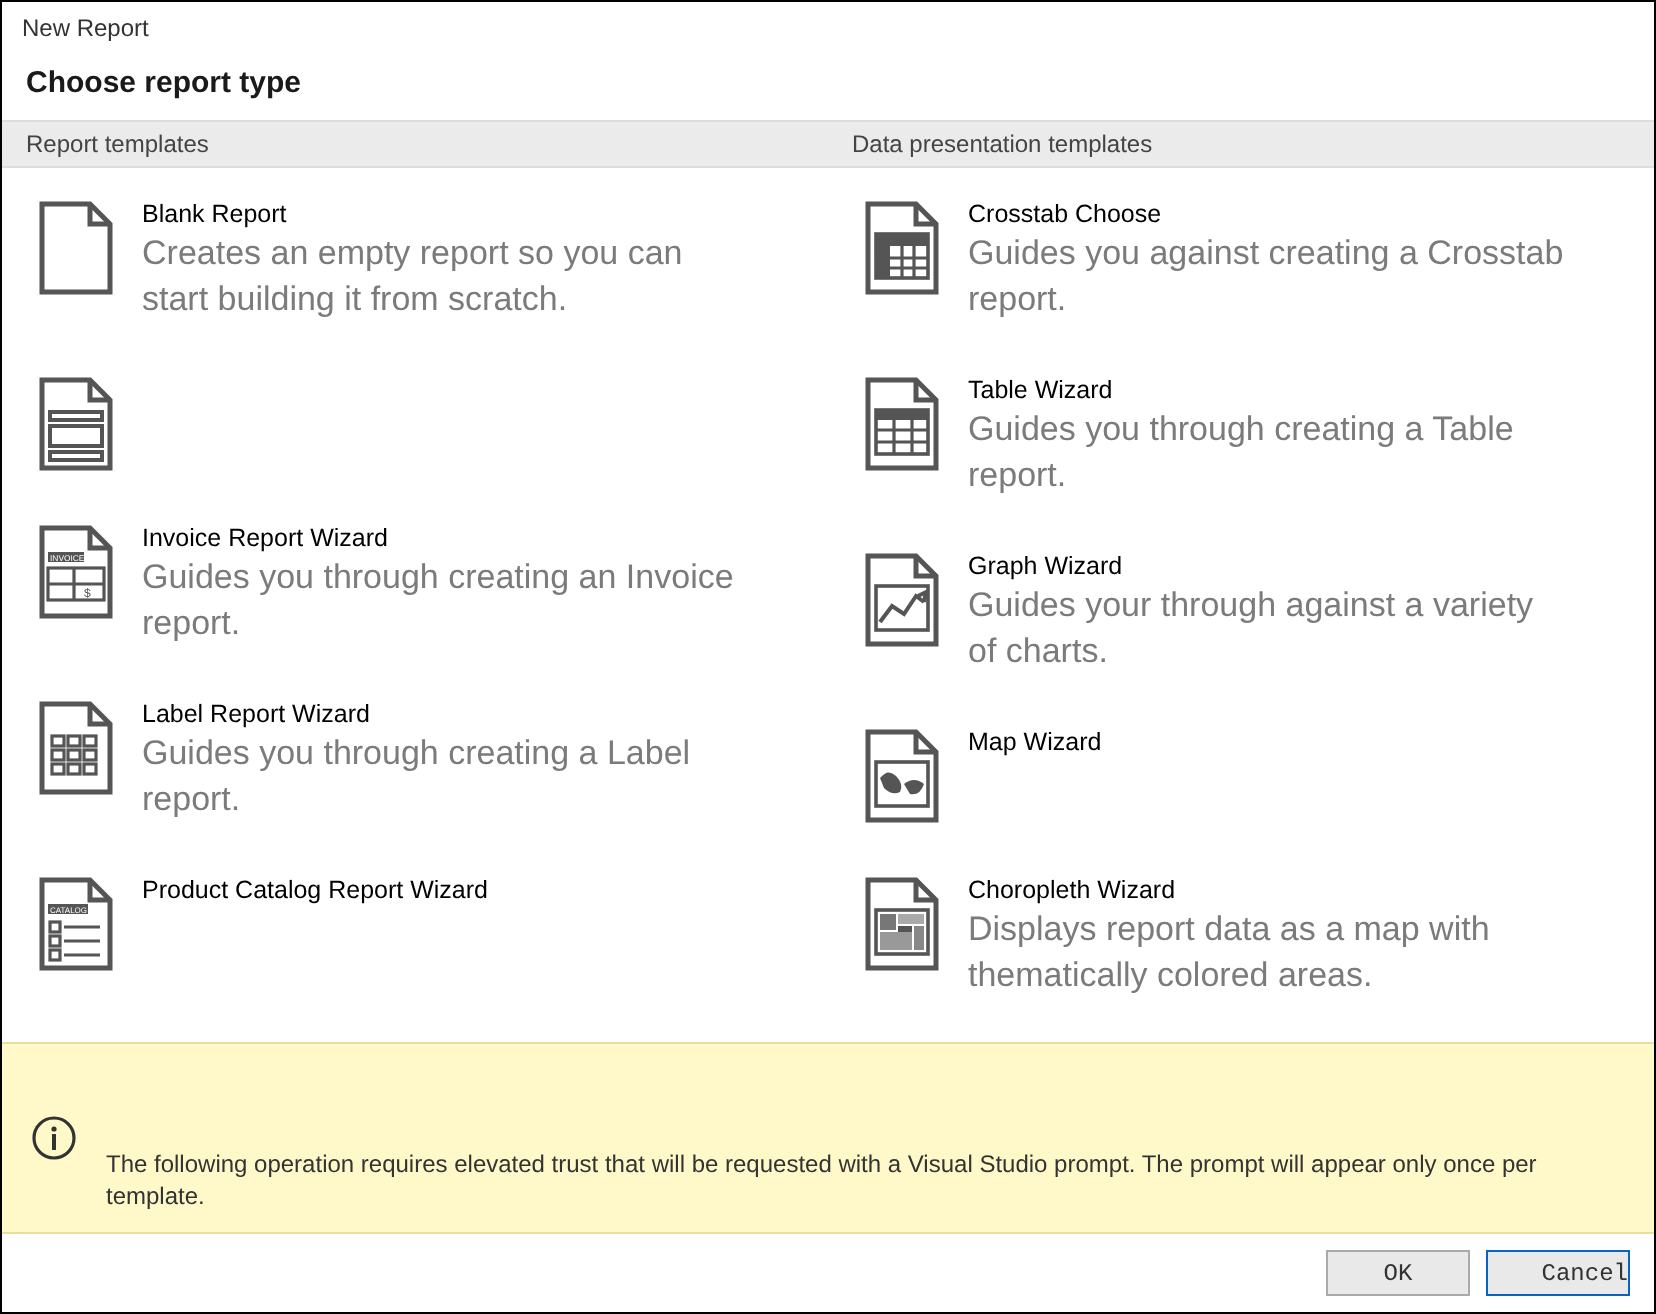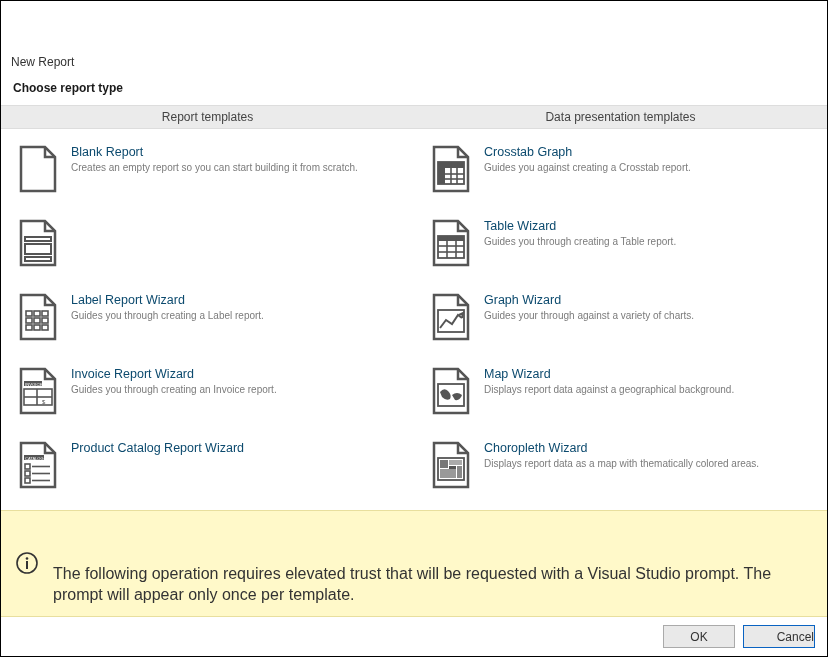--- a/index.html
+++ b/index.html
@@ -12,108 +12,106 @@
       height: 657px;
       border: 1px solid #000;
       display: flex;
       flex-direction: column;
       overflow: hidden;
     }
     .window-title {
       padding: 6px 10px 4px;
       font-size: 12px;
       color: #333;
-      margin-top: 48px;
     }
     .header {
       padding: 8px 12px 10px;
-      font-size: 12px;
+      font-size: 15px;
       font-weight: 600;
       color: #1a1a1a;
     }
     .columns {
       display: flex;
       flex: 1;
       overflow: hidden;
     }
     .col {
       flex: 1;
       display: flex;
       flex-direction: column;
     }
     .col-header {
       background: #ebebeb;
       padding: 4px 12px;
       font-size: 12px;
       color: #444;
       border-top: 1px solid #ddd;
       border-bottom: 1px solid #ddd;
-      text-align: center;
     }
     .col-body {
       flex: 1;
       padding: 8px 12px 4px 12px;
     }
     .tpl {
       display: flex;
       gap: 12px;
       padding: 8px 4px 18px 4px;
       cursor: pointer;
     }
     .tpl-icon {
       flex: 0 0 42px;
       width: 42px;
       height: 48px;
     }
     .tpl-text { flex: 1; }
     .tpl-title {
       font-size: 12.5px;
       font-weight: 400;
-      color: #0c4a6e;
+      color: #000000;
       margin-bottom: 2px;
     }
     .tpl-desc {
-      font-size: 10px;
+      font-size: 17px;
       color: #7b7b7b;
       line-height: 1.35;
       max-width: 300px;
     }
     .info-bar {
       display: flex;
       align-items: center;
       gap: 14px;
       background: #fff9c9;
       border-top: 1px solid #e8df9e;
       border-bottom: 1px solid #e8df9e;
       padding: 10px 14px;
     }
     .info-icon {
       flex: 0 0 24px;
       width: 24px;
       height: 24px;
     }
     .info-text {
       flex: 1;
-      font-size: 16px;
+      font-size: 12px;
       color: #333;
       line-height: 1.35;
       margin-top: 42px;
     }
     .footer {
       display: flex;
       justify-content: flex-end;
       align-items: center;
       gap: 8px;
       padding: 8px 12px;
       background: #fff;
     }
     .btn {
       min-width: 72px;
       height: 23px;
-      font-family: Liberation Sans, sans-serif;
+      font-family: Liberation Mono, monospace;
       font-size: 12px;
       border: 1px solid #aaa;
       background: #e9e9e9;
       color: #333;
       cursor: pointer;
     }
     .btn-primary { border: 1.5px solid #0a63c2; text-align: right; }
     svg { display: block; }
   </style>
 </head>
@@ -144,20 +142,39 @@
 
       <div class="tpl">
         <div class="tpl-icon">
           <svg viewBox="0 0 42 48">
               <path d="M4 2 H28 L38 12 V46 H4 Z" fill="#fff" stroke="#555" stroke-width="2.5"></path>
               <path d="M28 2 V12 H38" fill="none" stroke="#555" stroke-width="2.5"></path>
               <rect x="8" y="18" width="26" height="4" fill="#fff" stroke="#555" stroke-width="2"></rect>
               <rect x="8" y="25" width="26" height="10" fill="#fff" stroke="#555" stroke-width="2"></rect>
               <rect x="8" y="38" width="26" height="4" fill="#fff" stroke="#555" stroke-width="2"></rect>
             </svg>
+        </div>
+      </div>
+
+      <div class="tpl">
+        <div class="tpl-icon">
+          <svg viewBox="0 0 42 48">
+              <path d="M4 2 H28 L38 12 V46 H4 Z" fill="#fff" stroke="#555" stroke-width="2.5"></path>
+              <path d="M28 2 V12 H38" fill="none" stroke="#555" stroke-width="2.5"></path>
+              <rect x="7" y="14" width="18" height="5" fill="#555"></rect>
+              <text x="8" y="18.5" font-size="4.2" fill="#fff" font-family="sans-serif">INVOICE</text>
+              <rect x="7" y="22" width="28" height="16" fill="none" stroke="#555" stroke-width="1.6"></rect>
+              <line x1="7" y1="30" x2="35" y2="30" stroke="#555" stroke-width="1.6"></line>
+              <line x1="20" y1="22" x2="20" y2="38" stroke="#555" stroke-width="1.6"></line>
+              <text x="25" y="36.5" font-size="6" fill="#555" font-family="sans-serif">$</text>
+            </svg>
+        </div>
+        <div class="tpl-text">
+          <div class="tpl-title">Invoice Report Wizard</div>
+          <div class="tpl-desc">Guides you through creating an Invoice report.</div>
         </div>
       </div>
 
       <div class="tpl">
         <div class="tpl-icon">
           <svg viewBox="0 0 42 48">
               <path d="M4 2 H28 L38 12 V46 H4 Z" fill="#fff" stroke="#555" stroke-width="2.5"></path>
               <path d="M28 2 V12 H38" fill="none" stroke="#555" stroke-width="2.5"></path>
               <g fill="#fff" stroke="#555" stroke-width="1.6">
                 <rect x="9" y="18" width="6" height="5"></rect>
@@ -176,39 +193,20 @@
           <div class="tpl-title">Label Report Wizard</div>
           <div class="tpl-desc">Guides you through creating a Label report.</div>
         </div>
       </div>
 
       <div class="tpl">
         <div class="tpl-icon">
           <svg viewBox="0 0 42 48">
               <path d="M4 2 H28 L38 12 V46 H4 Z" fill="#fff" stroke="#555" stroke-width="2.5"></path>
               <path d="M28 2 V12 H38" fill="none" stroke="#555" stroke-width="2.5"></path>
-              <rect x="7" y="14" width="18" height="5" fill="#555"></rect>
-              <text x="8" y="18.5" font-size="4.2" fill="#fff" font-family="sans-serif">INVOICE</text>
-              <rect x="7" y="22" width="28" height="16" fill="none" stroke="#555" stroke-width="1.6"></rect>
-              <line x1="7" y1="30" x2="35" y2="30" stroke="#555" stroke-width="1.6"></line>
-              <line x1="20" y1="22" x2="20" y2="38" stroke="#555" stroke-width="1.6"></line>
-              <text x="25" y="36.5" font-size="6" fill="#555" font-family="sans-serif">$</text>
-            </svg>
-        </div>
-        <div class="tpl-text">
-          <div class="tpl-title">Invoice Report Wizard</div>
-          <div class="tpl-desc">Guides you through creating an Invoice report.</div>
-        </div>
-      </div>
-
-      <div class="tpl">
-        <div class="tpl-icon">
-          <svg viewBox="0 0 42 48">
-              <path d="M4 2 H28 L38 12 V46 H4 Z" fill="#fff" stroke="#555" stroke-width="2.5"></path>
-              <path d="M28 2 V12 H38" fill="none" stroke="#555" stroke-width="2.5"></path>
               <rect x="7" y="14" width="20" height="5" fill="#555"></rect>
               <text x="8" y="18.5" font-size="4" fill="#fff" font-family="sans-serif">CATALOG</text>
               <g stroke="#555" stroke-width="1.6" fill="#fff">
                 <rect x="8" y="23" width="5" height="5"></rect>
                 <line x1="15" y1="25.5" x2="33" y2="25.5"></line>
                 <rect x="8" y="30" width="5" height="5"></rect>
                 <line x1="15" y1="32.5" x2="33" y2="32.5"></line>
                 <rect x="8" y="37" width="5" height="5"></rect>
                 <line x1="15" y1="39.5" x2="33" y2="39.5"></line>
               </g>
@@ -234,21 +232,21 @@
               <rect x="8" y="17" width="26" height="22" fill="none" stroke="#555" stroke-width="1.8"></rect>
               <rect x="8" y="17" width="26" height="6" fill="#555"></rect>
               <rect x="8" y="17" width="7" height="22" fill="#555"></rect>
               <line x1="8" y1="29" x2="34" y2="29" stroke="#555" stroke-width="1.6"></line>
               <line x1="8" y1="34" x2="34" y2="34" stroke="#555" stroke-width="1.6"></line>
               <line x1="21" y1="17" x2="21" y2="39" stroke="#555" stroke-width="1.6"></line>
               <line x1="27" y1="17" x2="27" y2="39" stroke="#555" stroke-width="1.6"></line>
             </svg>
         </div>
         <div class="tpl-text">
-          <div class="tpl-title">Crosstab Graph</div>
+          <div class="tpl-title">Crosstab Choose</div>
           <div class="tpl-desc">Guides you against creating a Crosstab report.</div>
         </div>
       </div>
 
       <div class="tpl">
         <div class="tpl-icon">
           <svg viewBox="0 0 42 48">
               <path d="M4 2 H28 L38 12 V46 H4 Z" fill="#fff" stroke="#555" stroke-width="2.5"></path>
               <path d="M28 2 V12 H38" fill="none" stroke="#555" stroke-width="2.5"></path>
               <rect x="8" y="17" width="26" height="22" fill="none" stroke="#555" stroke-width="1.8"></rect>
@@ -286,21 +284,20 @@
           <svg viewBox="0 0 42 48">
               <path d="M4 2 H28 L38 12 V46 H4 Z" fill="#fff" stroke="#555" stroke-width="2.5"></path>
               <path d="M28 2 V12 H38" fill="none" stroke="#555" stroke-width="2.5"></path>
               <rect x="8" y="17" width="26" height="22" fill="none" stroke="#555" stroke-width="1.8"></rect>
               <path d="M10 25 Q14 20 18 24 Q22 28 20 32 Q16 34 12 30 Z" fill="#555"></path>
               <path d="M22 28 Q27 24 32 28 Q30 34 25 33 Z" fill="#555"></path>
             </svg>
         </div>
         <div class="tpl-text">
           <div class="tpl-title">Map Wizard</div>
-          <div class="tpl-desc">Displays report data against a geographical background.</div>
         </div>
       </div>
 
       <div class="tpl">
         <div class="tpl-icon">
           <svg viewBox="0 0 42 48">
               <path d="M4 2 H28 L38 12 V46 H4 Z" fill="#fff" stroke="#555" stroke-width="2.5"></path>
               <path d="M28 2 V12 H38" fill="none" stroke="#555" stroke-width="2.5"></path>
               <rect x="8" y="17" width="26" height="22" fill="none" stroke="#555" stroke-width="1.8"></rect>
               <rect x="10" y="19" width="8" height="8" fill="#777"></rect>

